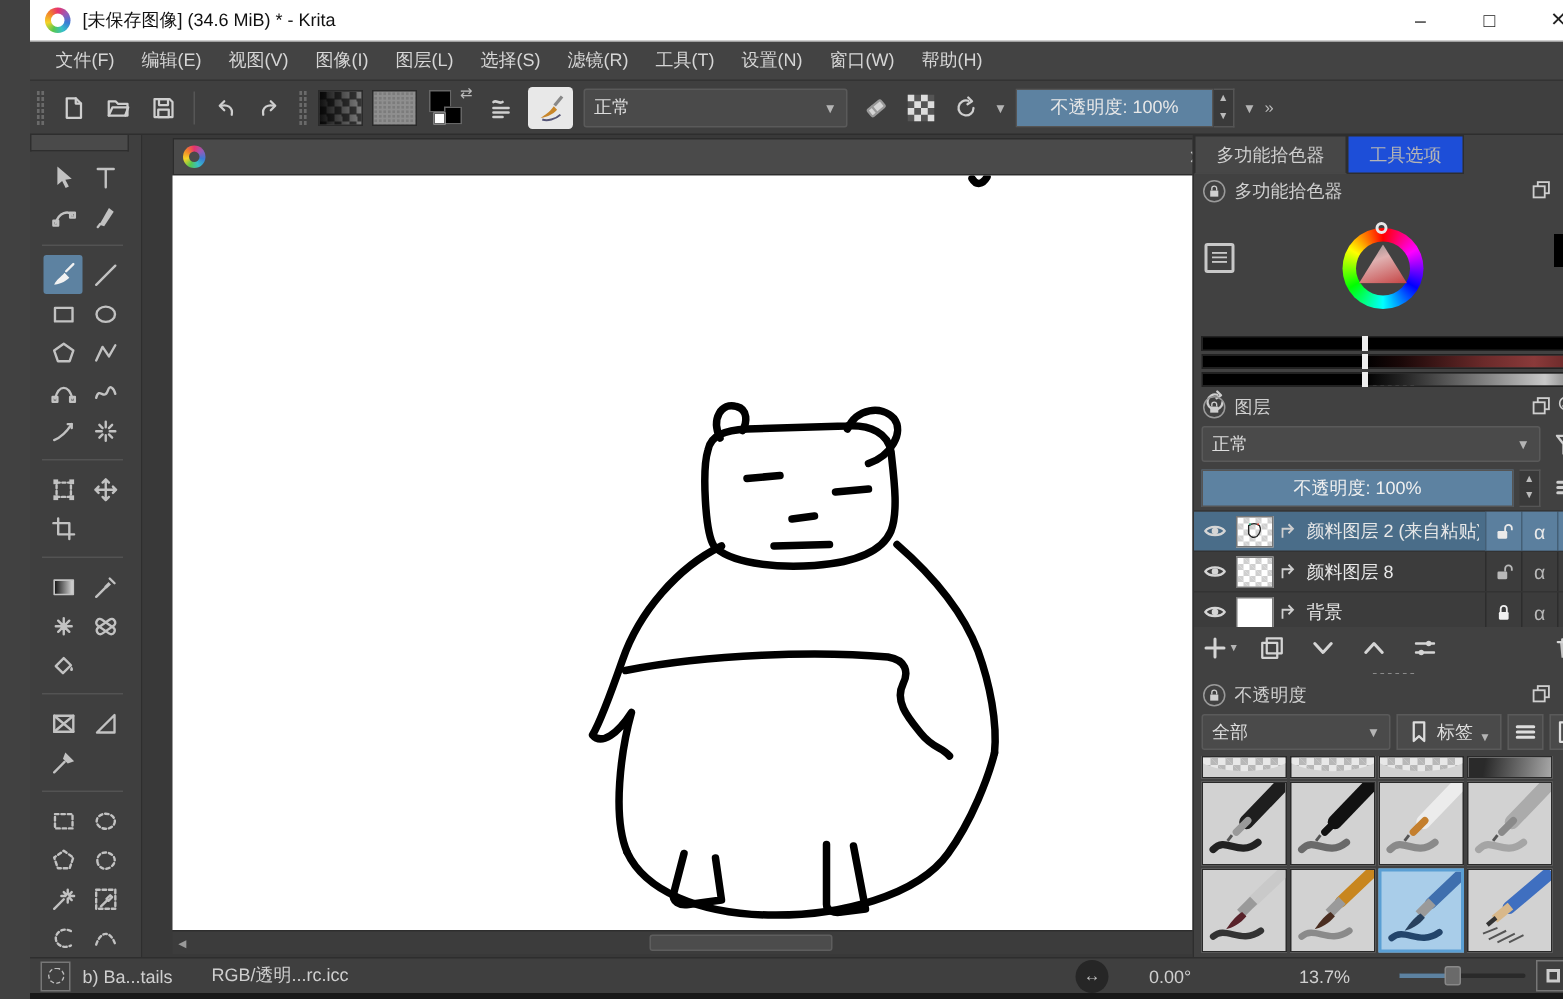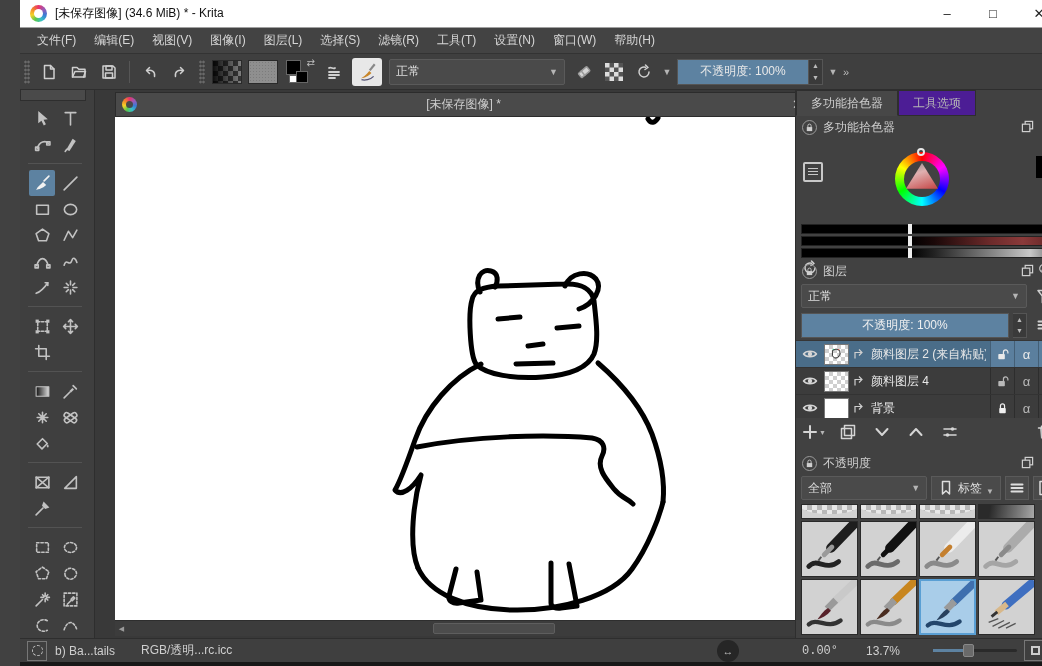--- a/index.html
+++ b/index.html
@@ -70,21 +70,21 @@
   #canvas-vthumb { position:absolute; left:2px; top:160px; width:10px; height:78px; background:#565656; border:1px solid #666; border-radius:2px;}
   #canvas-hscroll { left:0; top:530px; width:697px; height:16px; background:#3c3c3c; border-top:1px solid #2e2e2e;}
   #canvas-hthumb { position:absolute; left:318px; top:2px; width:122px; height:11px; background:#4c4c4c; border:1px solid #5e5e5e; border-radius:2px;}
   .hscroll-arrow { position:absolute; top:0; height:16px; width:13px; display:flex; align-items:center; justify-content:center; color:#9a9a9a; font-size:7px;}
 
   
   #right-dock { left:775px; top:90px; width:267px; height:548px; background:#414141; border-left:1px solid #2e2e2e;}
   #dock-tabs { display:flex; height:26px; }
   .dock-tab { padding:0 14px; display:flex; align-items:center; border:1px solid #2e2e2e; color:#cfcfcf;}
   .dock-tab.active { background:#474747; border-bottom-color:#474747;}
-  .dock-tab.inactive { background:#4c1d95; color:#b5b5b5;font-family:Liberation Mono, monospace;}
+  .dock-tab.inactive { background:#1d4ed8; color:#b5b5b5;font-family:Liberation Mono, monospace;}
   .panel-header { height:22px; display:flex; align-items:center; padding:0 6px; color:#cfcfcf; position:relative;}
   .panel-header .ph-title { margin-left:6px;}
   .ph-float { position:absolute; right:28px; top:4px; color:#cfcfcf;}
   .ph-close { position:absolute; right:8px; top:3px; color:#cfcfcf; font-size:13px;}
   .lock-badge { width:15px; height:15px; border-radius:50%; border:1px solid #9a9a9a; display:flex; align-items:center; justify-content:center;}
   .lock-badge svg { width:9px; height:9px;}
 
   
   #color-panel { position:relative; height:116px;}
   #cs-settings { position:absolute; left:7px; top:24px; width:20px; height:20px; border:2px solid #c8c8c8; border-radius:2px; display:flex; align-items:center; justify-content:center;}
@@ -157,21 +157,21 @@
   #search-scope-label { color:#d8d8d8; white-space:nowrap;}
 
   
   #statusbar { left:0; top:638px; width:1042px; height:24px; background:#3f3f3f; border-top:1px solid #2e2e2e; display:flex; align-items:center; color:#cfcfcf;}
   #sel-shape-btn { width:20px; height:20px; border:1px solid #777; margin:0 8px 0 7px; display:flex; align-items:center; justify-content:center;}
   #sel-shape-btn div { width:11px; height:11px; border:1px dashed #bbb; border-radius:50%;}
   #sb-preset { margin-right:26px;}
   #sb-dims { position:absolute; left:528px; width:162px; height:20px; border:1px solid #6a6a6a; display:flex; align-items:center; justify-content:center;}
   #sb-dims u { text-decoration:underline;}
   #rotate-widget { position:absolute; left:697px; top:1px; width:22px; height:22px; border-radius:50%; background:#262626; color:#bbb; display:flex; align-items:center; justify-content:center; font-size:11px;}
-  #sb-rotation { position:absolute; left:782px;font-family:Liberation Mono, monospace;}
+  #sb-rotation { position:absolute; left:746px;}
   #sb-zoom { position:absolute; left:846px;}
   #zoom-slider { position:absolute; left:913px; top:10px; width:84px; height:3px; background:#2a2a2a; border-radius:2px;}
   #zoom-fill { position:absolute; left:0; top:0; height:3px; width:34px; background:#5d82a1;}
   #zoom-thumb { position:absolute; left:30px; top:-5px; width:11px; height:13px; background:#6a6a6a; border:1px solid #888; border-radius:2px;}
   #zoom-reset-btn { position:absolute; left:1004px; top:1px; width:22px; height:21px; border:1px solid #777; display:flex; align-items:center; justify-content:center;}
   #zoom-reset-btn div { width:9px; height:9px; border:2px solid #ccc; }
   #bottom-edge { left:0; top:662px; width:1042px; height:4px; background:#181818;}
 
   svg { display:block; }
 </style>
@@ -513,21 +513,20 @@
         <svg viewBox="0 0 16 16" width="16" height="16" fill="none" stroke="currentColor" stroke-width="1.5" stroke-linecap="round" stroke-linejoin="round">
           <path d="M4.5 14 V8 M6.5 13 V4.5 M8.5 13 V3.5 M10.5 13 V4.5 M12.5 13 V8 M4.5 14 C6 15 11 15 12.5 13"></path>
         </svg>
       </div>
     </div>
 </div>
 
 <div class="abs" id="canvas-region">
   <div class="abs" id="canvas-titlebar">
     <div id="canvas-logo"></div>
-    <div id="canvas-title">[未保存图像]  *</div>
     <div id="canvas-close">✕</div>
   </div>
   <div class="abs" id="canvas-white">
     <svg id="drawing-svg" width="683" height="503" viewBox="0 0 683 503">
         <path d="M533 2 C536 7 540 6 543 1" fill="none" stroke="#000000" stroke-width="5" stroke-linecap="round" stroke-linejoin="round"></path>
         <path d="M361 247 C355 238 353 196 357 183 C359 173 368 170 383 169 L449 167 C466 166 477 172 479 184 C481 202 484 224 479 237 C473 251 455 258 428 260 C400 262 371 258 361 247 Z" fill="none" stroke="#000000" stroke-width="5" stroke-linecap="round" stroke-linejoin="round"></path>
         <path d="M365 175 C359 162 366 151 376 154 C384 156 383 165 380 170" fill="none" stroke="#000000" stroke-width="5" stroke-linecap="round" stroke-linejoin="round"></path>
         <path d="M450 169 C456 155 473 153 481 162 C488 171 479 187 464 192" fill="none" stroke="#000000" stroke-width="5" stroke-linecap="round" stroke-linejoin="round"></path>
         <path d="M383 202 L405 200" fill="none" stroke="#000000" stroke-width="5" stroke-linecap="round" stroke-linejoin="round"></path>
         <path d="M442 211 L464 209" fill="none" stroke="#000000" stroke-width="5" stroke-linecap="round" stroke-linejoin="round"></path>
@@ -694,21 +693,21 @@
               <path d="M1.5 8 C4.2 4.4 11.8 4.4 14.5 8 C11.8 11.6 4.2 11.6 1.5 8 Z"></path>
               <circle cx="8" cy="8" r="2.2" fill="currentColor" stroke="none"></circle>
             </svg>
           </div>
           <div class="layer-thumb thumb-checker"></div>
           <div class="layer-link">
             <svg viewBox="0 0 12 12" width="12" height="12" fill="none" stroke="currentColor" stroke-width="1.2">
               <path d="M2 10.5 V4.5 H8.5 M6 1.5 L9 4.5 L6 7.5"></path>
             </svg>
           </div>
-          <div class="layer-name">颜料图层 4</div>
+          <div class="layer-name">颜料图层 8</div>
           <div class="layer-icons">
             <div class="li">
               <svg viewBox="0 0 14 14" width="13" height="13" fill="none" stroke="currentColor" stroke-width="1.3">
                 <rect x="2.5" y="6.5" width="7" height="5.5" rx="0.8" fill="currentColor" stroke="none"></rect>
                 <path d="M8 6.5 V4.5 a2.4 2.4 0 0 1 4.8 0 V6"></path>
               </svg>
             </div>
             <div class="li">α</div>
             <div class="li">
               <svg viewBox="0 0 12 12" width="12" height="12">

